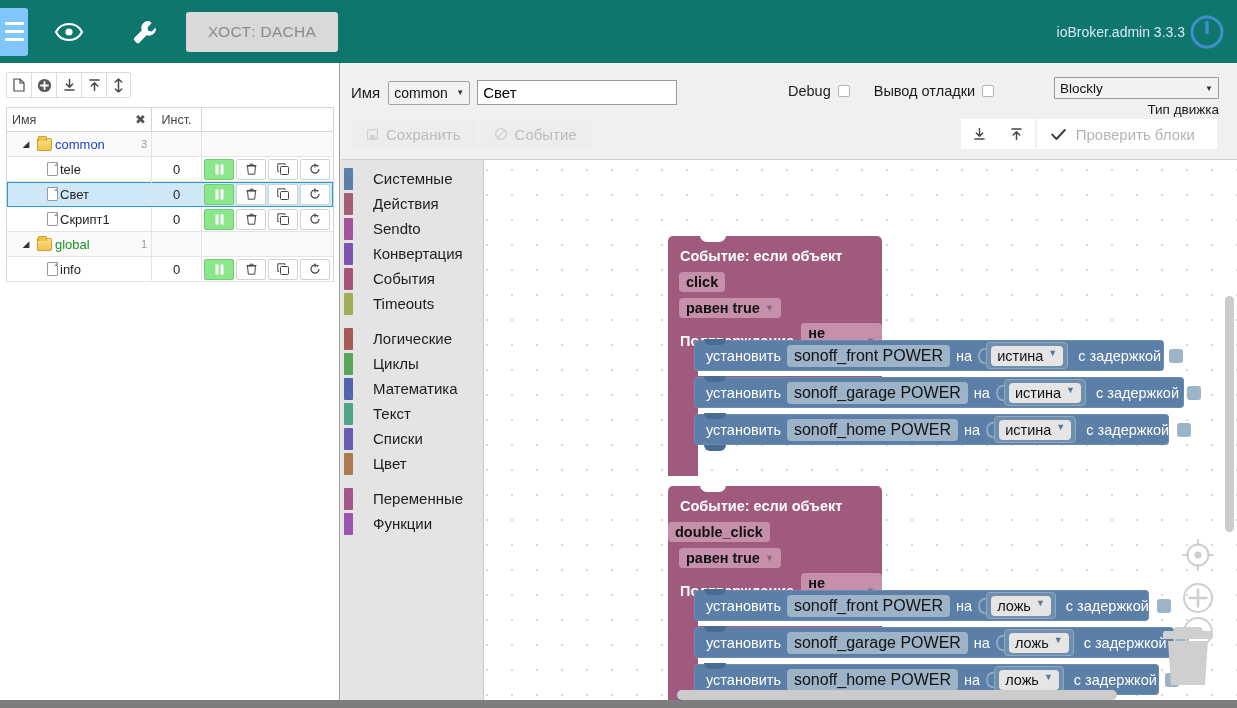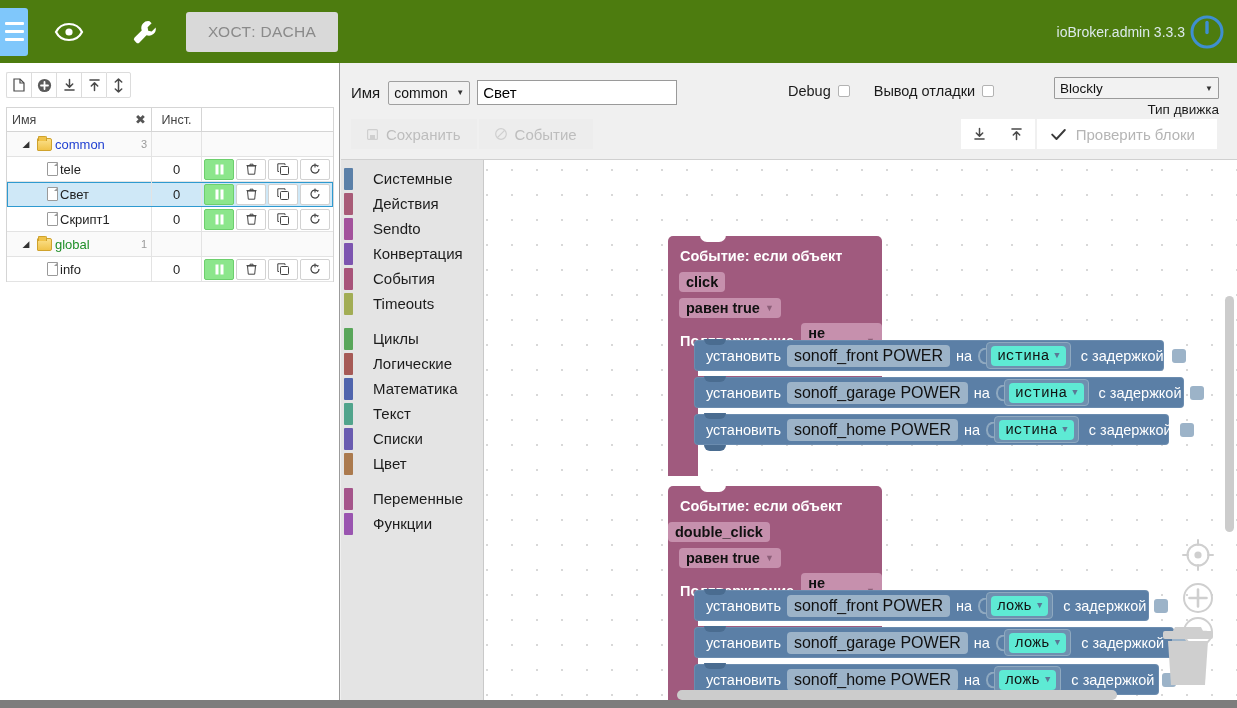--- a/index.html
+++ b/index.html
@@ -14,21 +14,21 @@
   #app {
     position: relative;
     width: 1237px; height: 708px;
     background: #f0f0f0;
   }
 
   
   .header {
     position: absolute; left: 0; top: 0;
     width: 1237px; height: 63px;
-    background: #4d7c0f;
+    background: #0f766e;
     display: flex; align-items: center;
   }
   .hamburger {
     width: 28px; height: 48px;
     margin-left: 0px;
     background: #7fc7fb;
     border-radius: 0 3px 3px 0;
     display: flex; flex-direction: column; justify-content: center; align-items: center;
     gap: 5px;
     cursor: pointer;
@@ -366,23 +366,23 @@
   }
   .boolblk {
     background: #6f8faf;
     border: 1px solid #8fa9c0;
     border-radius: 4px;
     height: 27px;
     display:flex; align-items:center;
     padding: 0 4px;
   }
   .boolblk .bf {
-    background: #5eead4; border-radius: 4px;
+    background: #e5e5e5; border-radius: 4px;
     padding: 2px 6px; font-size: 14.5px; color: #111;
-    display:flex; align-items:center; cursor:pointer;font-family:Liberation Mono, monospace;
+    display:flex; align-items:flex-start; cursor:pointer;
   }
   .boolblk .bf .caret { margin-left: 5px; color: #5a7895; font-size: 9px; }
   .delay-lbl { margin: 0 8px 0 6px; white-space: nowrap; }
   .delay-cbx {
     width: 14px; height: 14px;
     background: #9cb3c8;
     border-radius: 3px;
     margin-right: 10px;
     flex: none; cursor: pointer;
   }
@@ -764,26 +764,26 @@
           <span class="ctext">События</span>
         </div>
         <div class="cat">
           <span class="swatch" style="background:#a2ad55"></span>
           <span class="ctext">Timeouts</span>
         </div>
 
         <div class="cat-gap"></div>
 
         <div class="cat">
+          <span class="swatch" style="background:#a65a56"></span>
+          <span class="ctext">Логические</span>
+        </div>
+        <div class="cat">
           <span class="swatch" style="background:#59a65a"></span>
           <span class="ctext">Циклы</span>
-        </div>
-        <div class="cat">
-          <span class="swatch" style="background:#a65a56"></span>
-          <span class="ctext">Логические</span>
         </div>
         <div class="cat">
           <span class="swatch" style="background:#5065ad"></span>
           <span class="ctext">Математика</span>
         </div>
         <div class="cat">
           <span class="swatch" style="background:#51a48c"></span>
           <span class="ctext">Текст</span>
         </div>
         <div class="cat">

